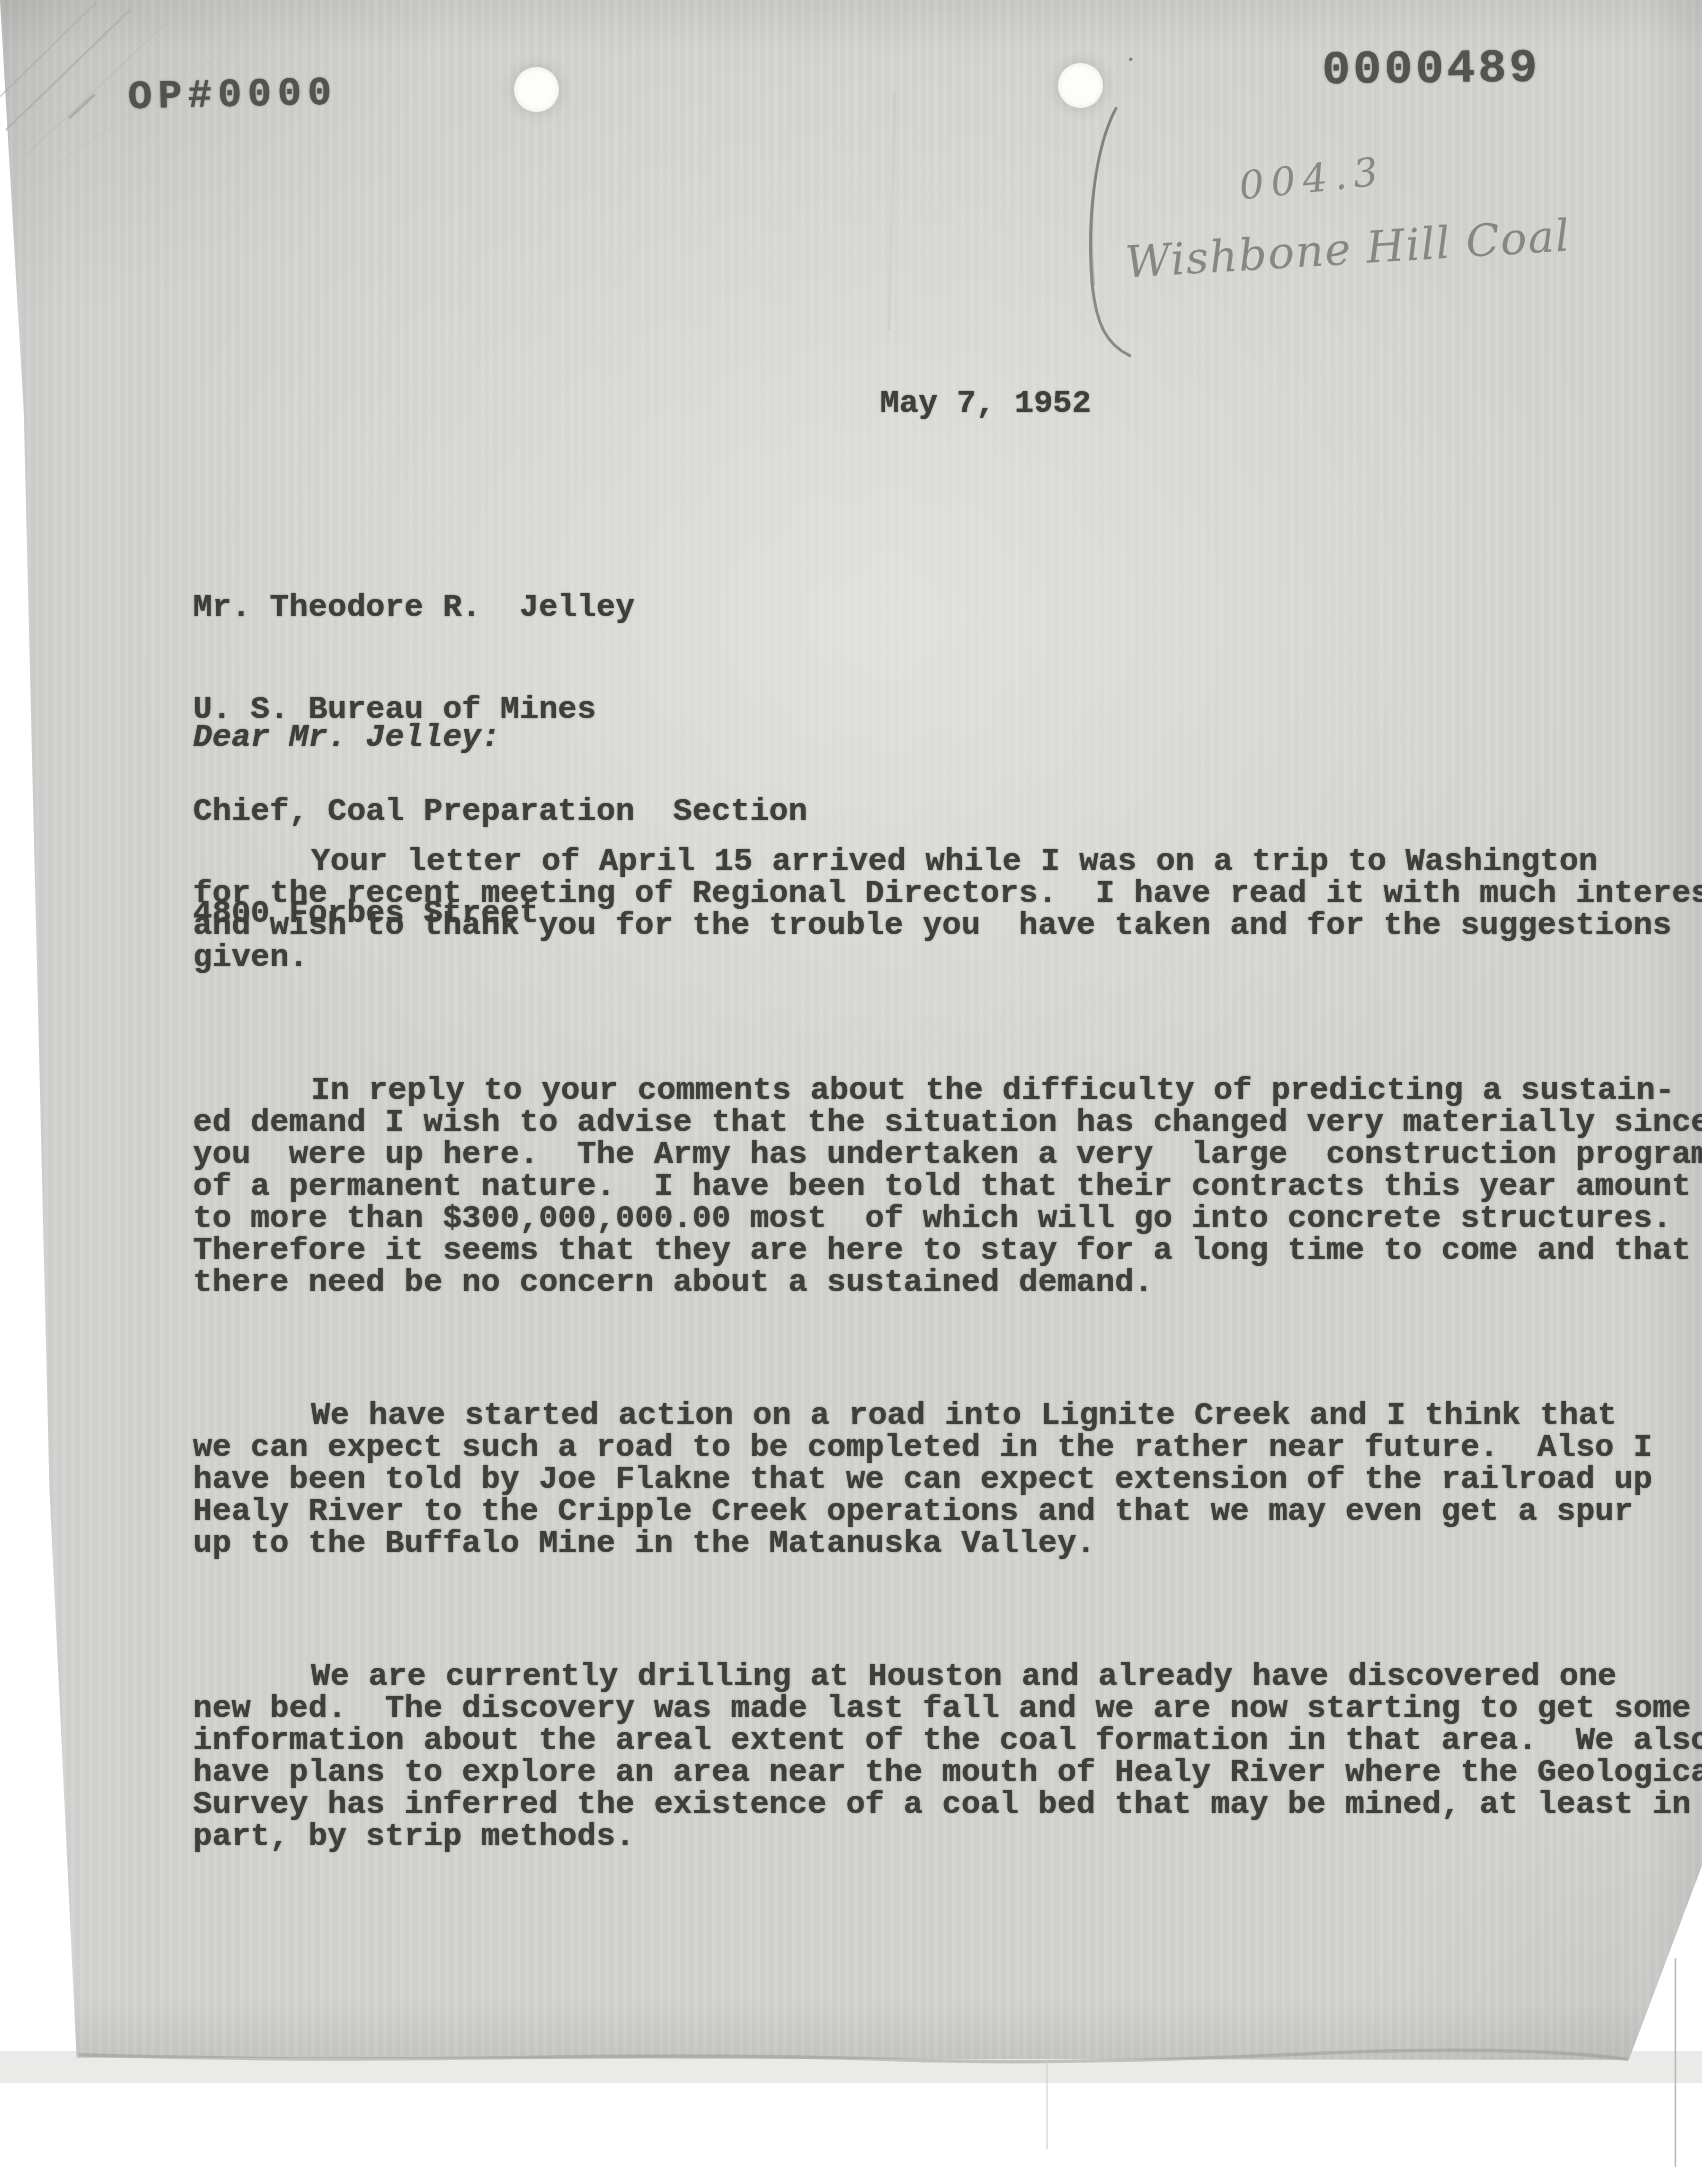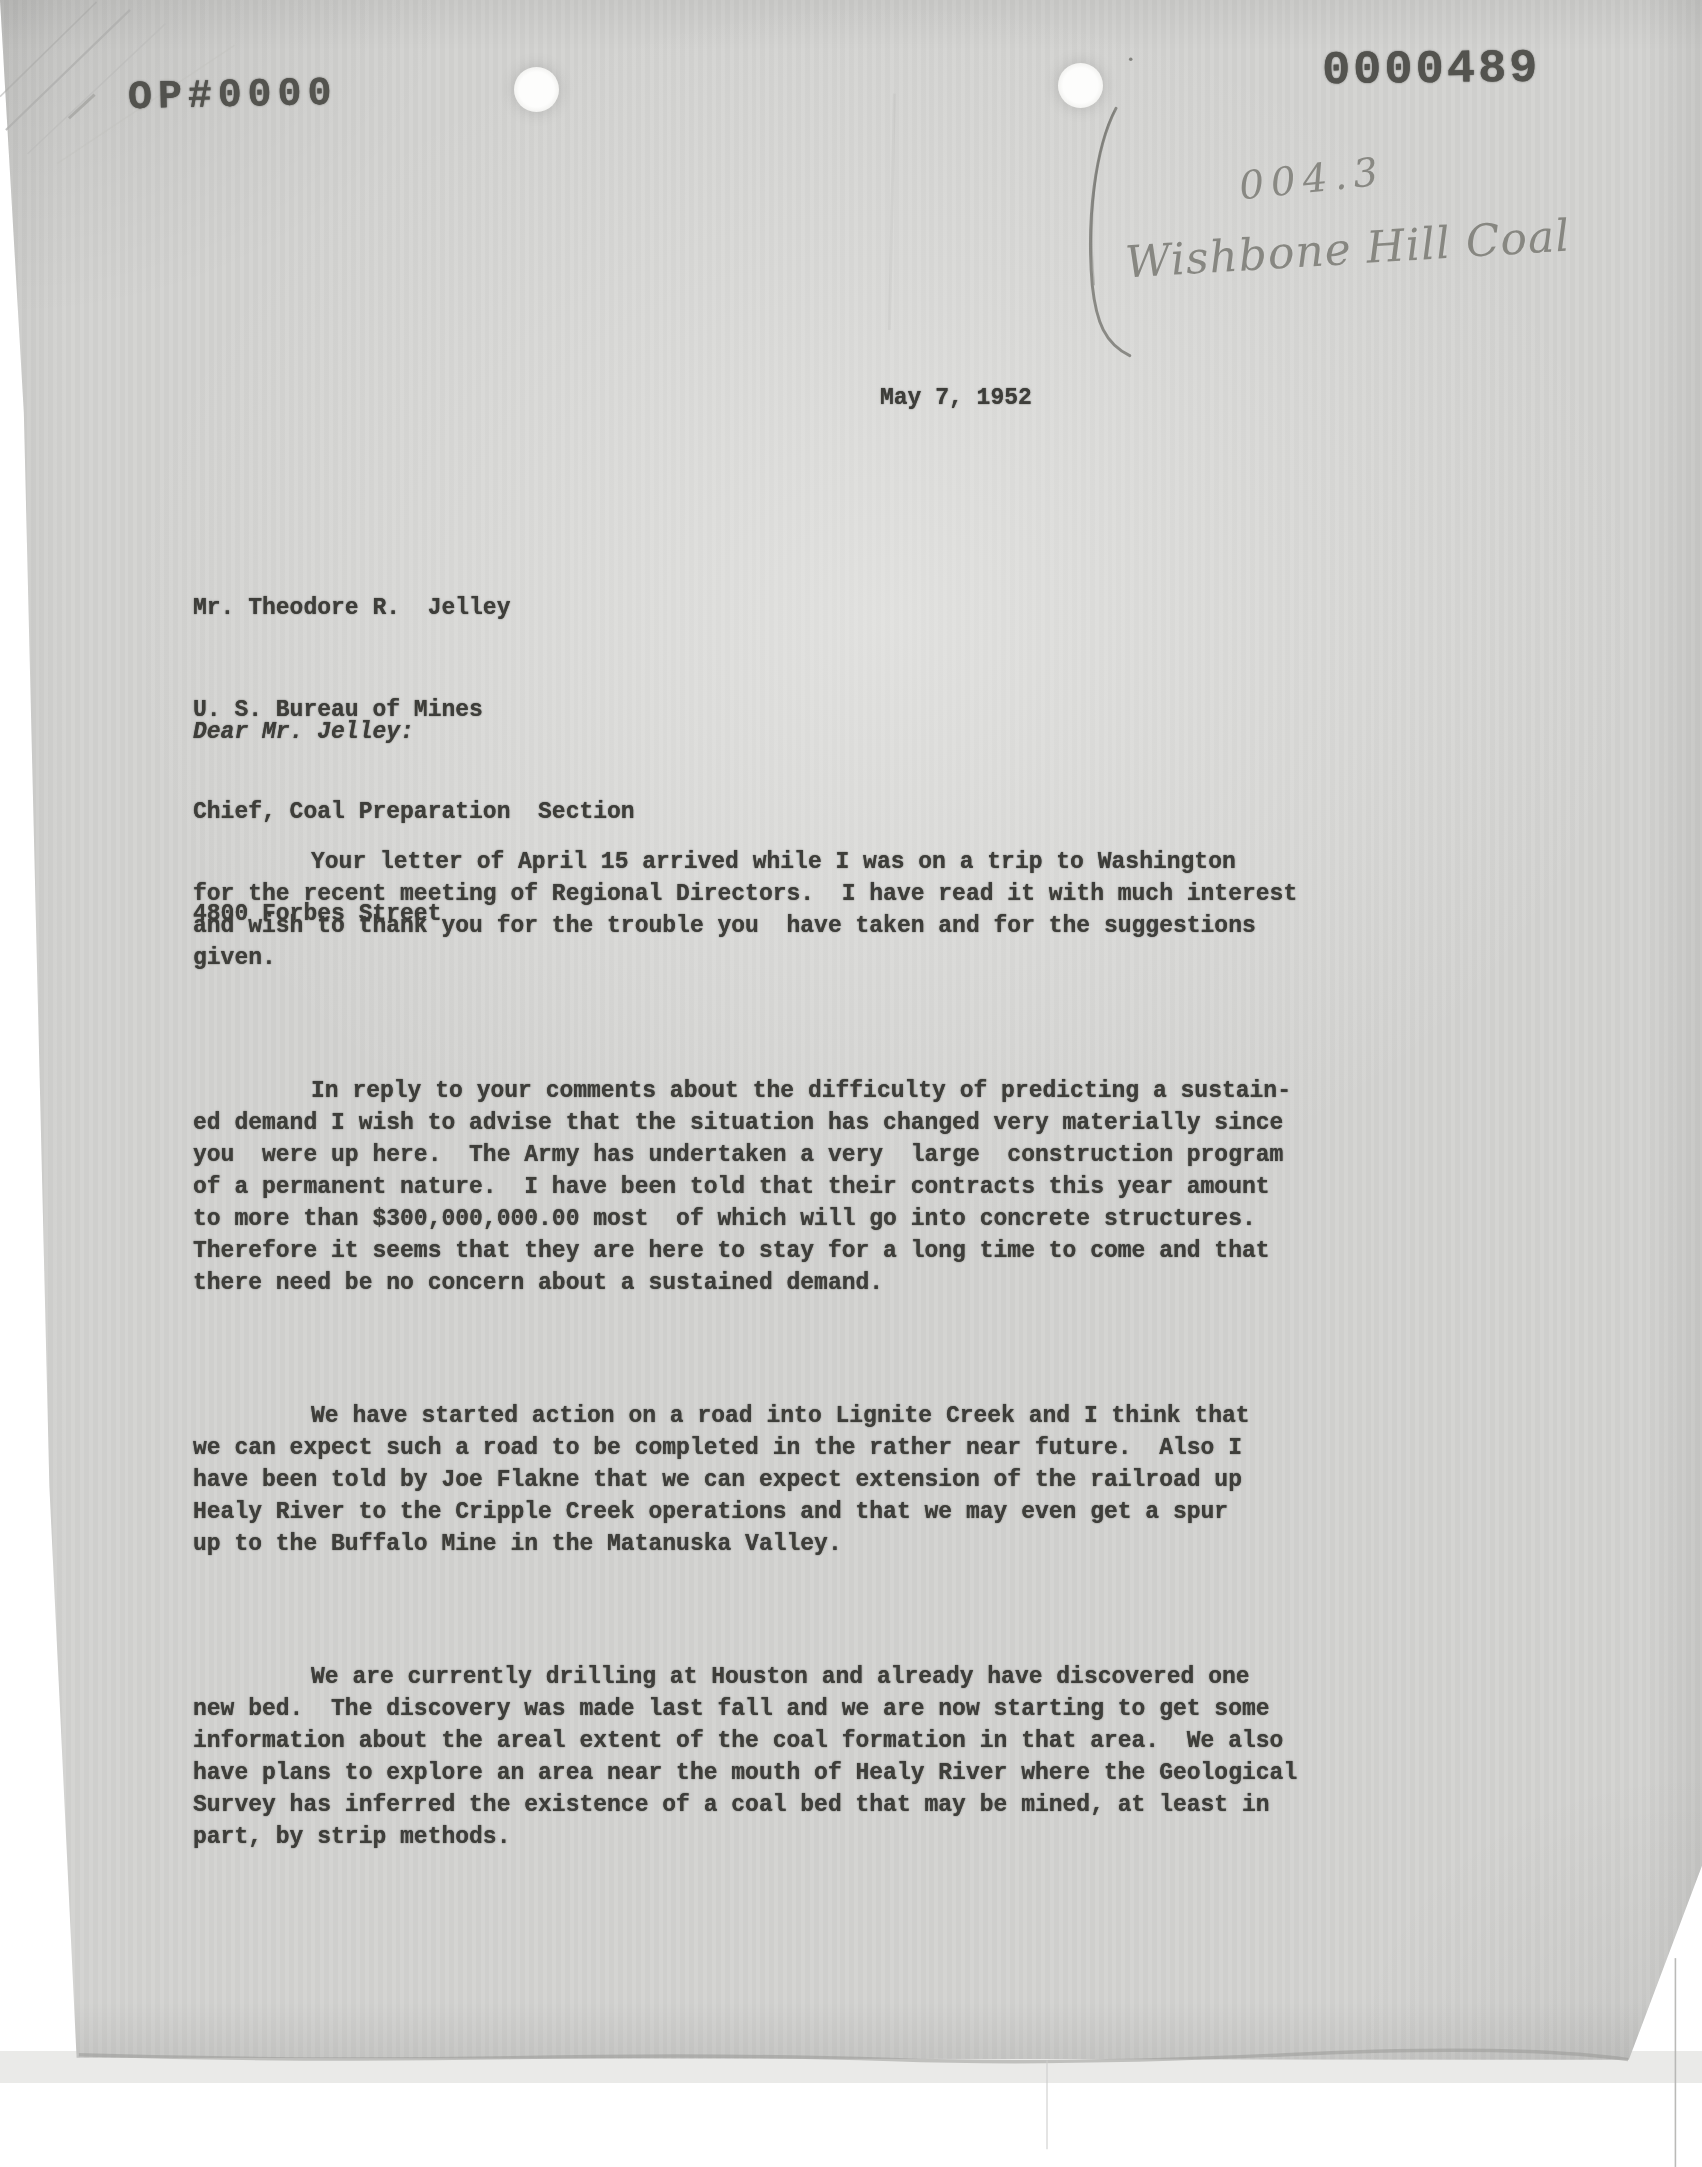--- a/index.html
+++ b/index.html
@@ -41,21 +41,21 @@
   .stamp-tl{left:128px;top:73px;font-size:40px;letter-spacing:5.9px;transform:rotate(-1.2deg);}
   .stamp-tr{left:1322px;top:43px;font-size:47px;letter-spacing:3px;transform:rotate(-0.6deg);}
   .hand{
     position:absolute;z-index:5;font-family:"DejaVu Serif","Liberation Serif",serif;
     font-style:italic;color:#81817b;white-space:pre;
   }
   .hand-number{left:1239px;top:156px;font-size:39px;letter-spacing:6.9px;transform:rotate(-6deg);opacity:0.9;}
   .hand-subject{left:1125px;top:223px;font-size:44px;letter-spacing:1px;transform:rotate(-3.5deg);opacity:0.92;}
   .type{
     position:absolute;z-index:5;font-family:"Liberation Mono",monospace;font-weight:bold;
-    font-size:23px;color:#3e3e3a;white-space:pre;
+    font-size:32px;color:#3e3e3a;white-space:pre;
     text-shadow:0 0 1px rgba(48,48,44,0.85),0 0 2.5px rgba(48,48,44,0.22);
   }
   .date{left:880px;top:385px;}
   .address{left:193px;top:523px;line-height:34px;}
   .salutation{left:193px;top:719px;font-style:italic;}
   .body{left:193px;top:782px;line-height:32px;}
   .body p{margin:0 0 37px 0;white-space:pre;text-indent:118px;}
 </style>
 </head>
 <body>

